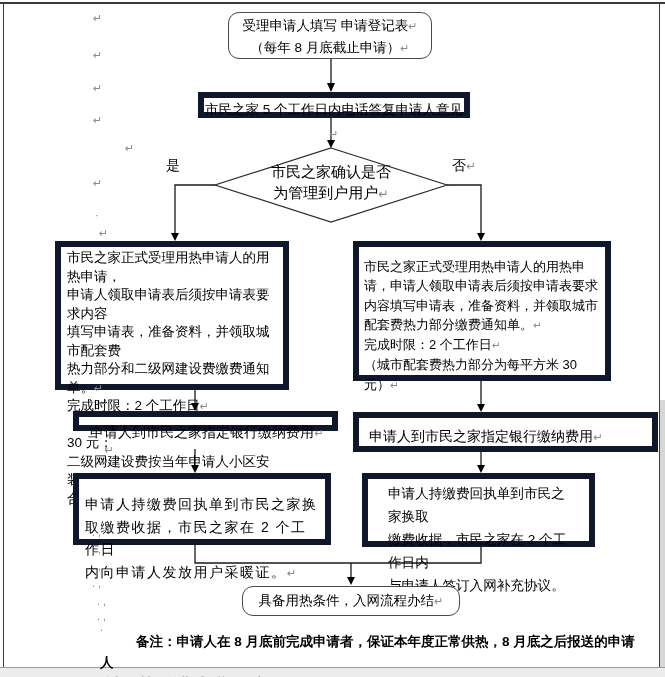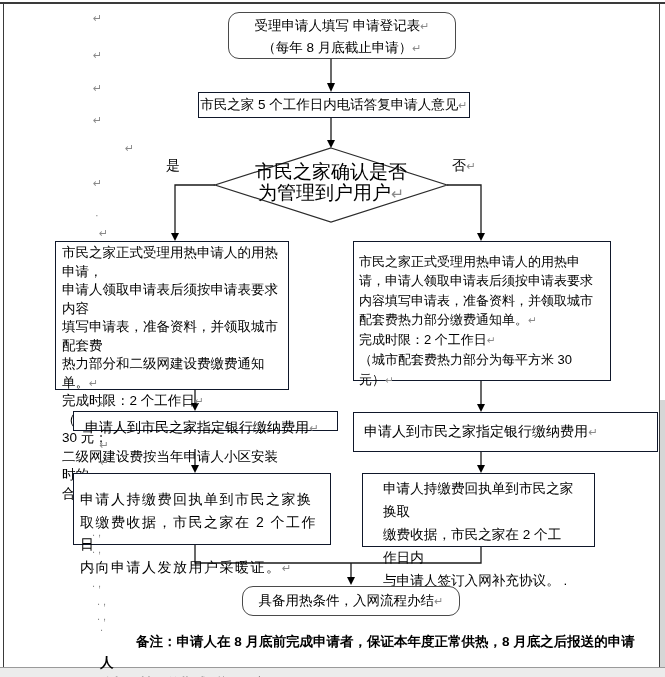--- a/index.html
+++ b/index.html
@@ -12,31 +12,31 @@
   
   .frame-top{position:absolute;left:0;top:2px;width:665px;height:2px;background:#3a3a3a;}
   .frame-left{position:absolute;left:3px;top:2px;width:1px;height:665px;background:#3a3a3a;}
   .frame-right{position:absolute;left:659px;top:2px;width:1px;height:665px;background:#3a3a3a;}
   .strip-bottom{position:absolute;left:0;top:667px;width:665px;height:10px;background:#ececec;border-top:1px solid #9a9a9a;}
   .strip-right{position:absolute;left:660px;top:400px;width:5px;height:267px;background:#d6d6d6;}
 
   svg.connectors{position:absolute;left:0;top:0;width:665px;height:677px;}
 
   .fbox{
-    position:absolute;background:#fff;border:1px solid #0f172a;
+    position:absolute;background:#fff;border:6px solid #0f172a;
     box-sizing:border-box;font-size:13.5px;line-height:18.5px;
     white-space:pre-line;
   }
   .terminator{border-radius:11px;border-color:#4a4a4a;border-width:1.5px;text-align:center;}
   .center{text-align:center;}
 
-  #box-start{left:228px;top:12px;width:228px;height:47px;line-height:21px;padding-top:2px;}
+  #box-start{left:228px;top:12px;width:204px;height:47px;line-height:21px;padding-top:2px;}
   #box-reply{left:198px;top:92px;width:272px;height:26px;line-height:24px;}
   #decision-text{position:absolute;left:231px;top:161px;width:200px;text-align:center;
-    font-size:19px;line-height:21px;white-space:pre-line;}
+    font-size:15px;line-height:21px;white-space:pre-line;}
   #label-yes{position:absolute;left:166px;top:157px;font-size:14px;}
   #label-no{position:absolute;left:452px;top:157px;font-size:14px;}
   #box-accept-left{left:55px;top:241px;width:234px;height:149px;padding:2px 6px;}
   #box-accept-right{left:353px;top:241px;width:258px;height:140px;padding:10px 5px;line-height:19.3px;font-size:13px;}
   #box-pay-left{left:73px;top:411px;width:265px;height:20px;padding:7px 0 0 11px;font-size:14px;line-height:16px;}
   #box-pay-right{left:353px;top:412px;width:305px;height:40px;padding:9px 0 0 10px;font-size:14px;}
   #box-receipt-left{left:73px;top:473px;width:258px;height:72px;padding:14px 6px;font-size:14px;line-height:22.5px;letter-spacing:1.5px;}
   #box-receipt-right{left:362px;top:473px;width:233px;height:74px;padding:3px 20px;font-size:13.6px;line-height:23px;}
   #box-end{left:242px;top:586px;width:218px;height:30px;line-height:27px;font-family:Liberation Serif, serif;}
 

